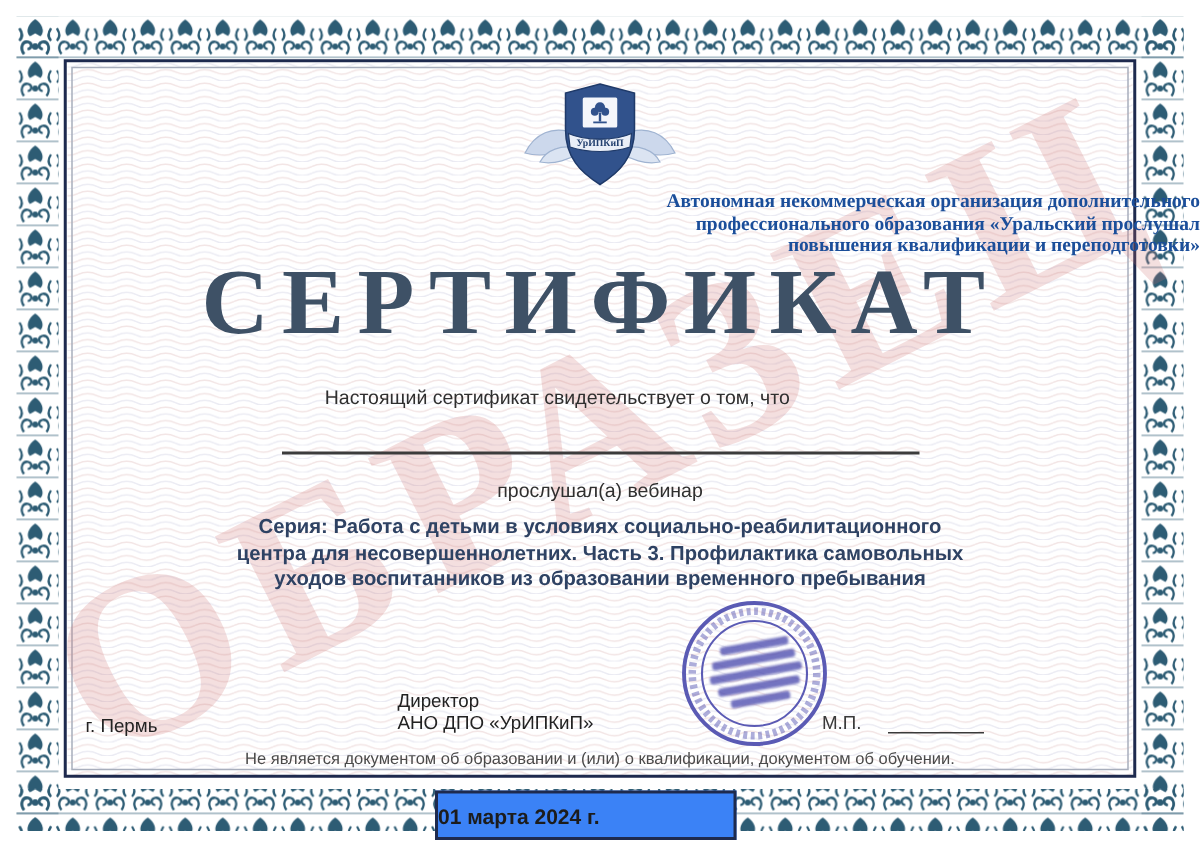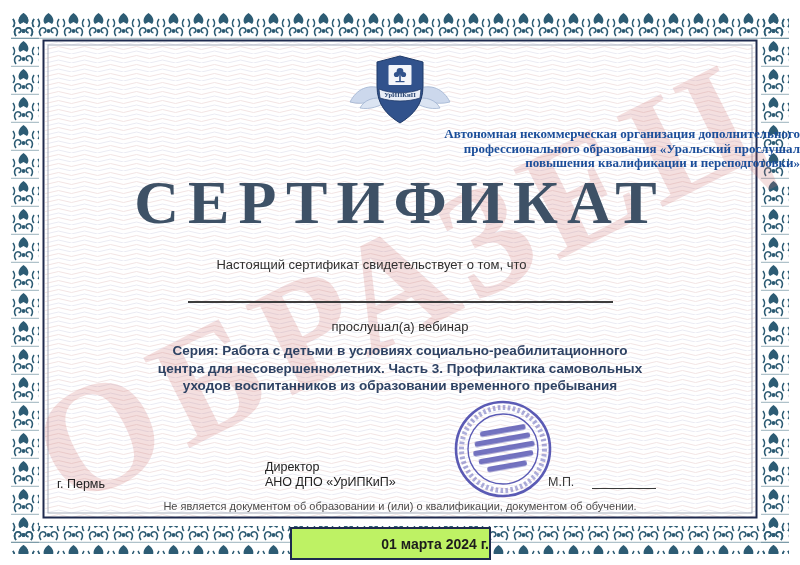--- a/index.html
+++ b/index.html
@@ -36,22 +36,22 @@
     font-size:13.5px;line-height:17.5px;font-weight:bold;color:#2e4263;
   }
   .stamp{left:449px;top:395px;z-index:2;}
   .director{left:265px;top:460px;font-size:12.5px;line-height:15px;color:#222;z-index:2;}
   .mp{left:548px;top:475px;font-size:12.5px;color:#3a3a3a;z-index:3;}
   .sig-line{left:592px;top:488px;width:64px;height:0;border-top:1.5px solid #3a3a3a;z-index:3;}
   .city{left:57px;top:477px;font-size:12.5px;color:#222;z-index:2;text-align:center;}
   .disclaimer{left:44px;top:500px;width:712px;text-align:center;font-size:11px;color:#4a4a4a;z-index:2;}
   .datebox{
     left:290px;top:527px;width:197px;height:29px;z-index:4;
-    background:#bef264;border:2px solid #1e2a4e;
-    display:flex;align-items:center;justify-content:flex-end;
+    background:#3b82f6;border:2px solid #1e2a4e;
+    display:flex;align-items:center;justify-content:flex-start;
     font-size:14px;font-weight:bold;color:#1c1c1c;
   }
 </style>
 </head>
 <body>
 
 <div class="certificate">
 
   <svg class="decor" width="800" height="565" viewBox="0 0 800 565">
     <defs>

